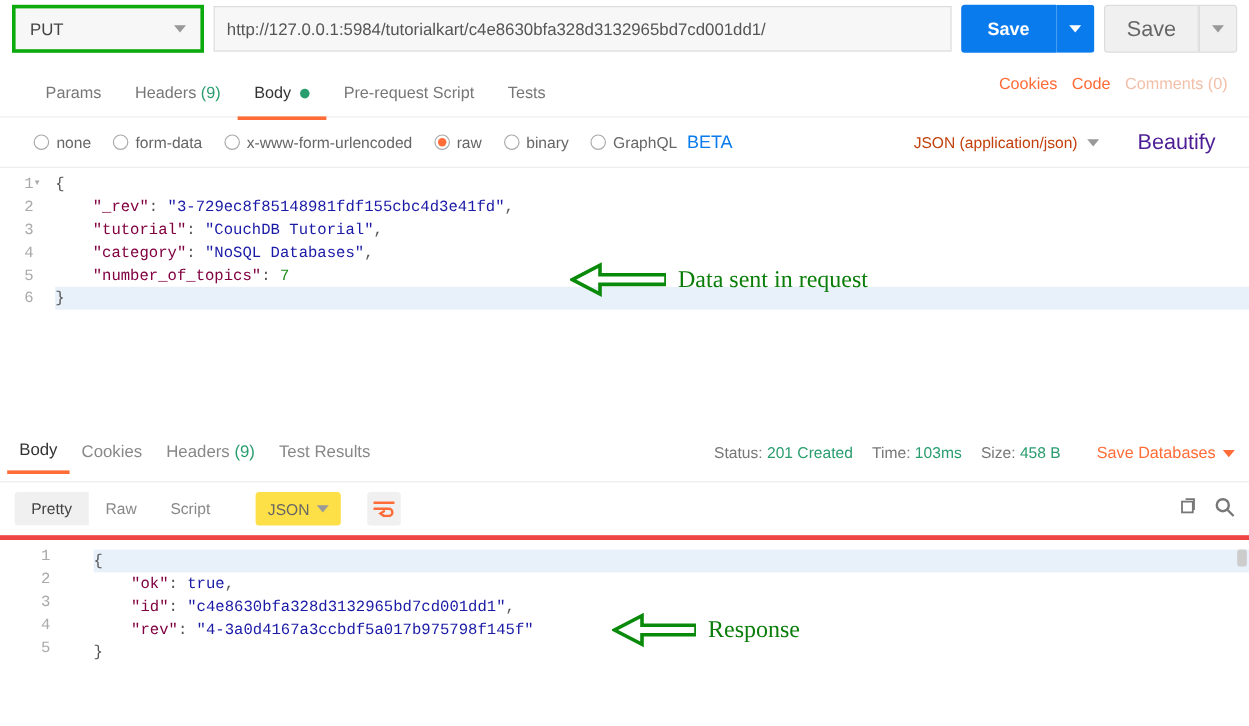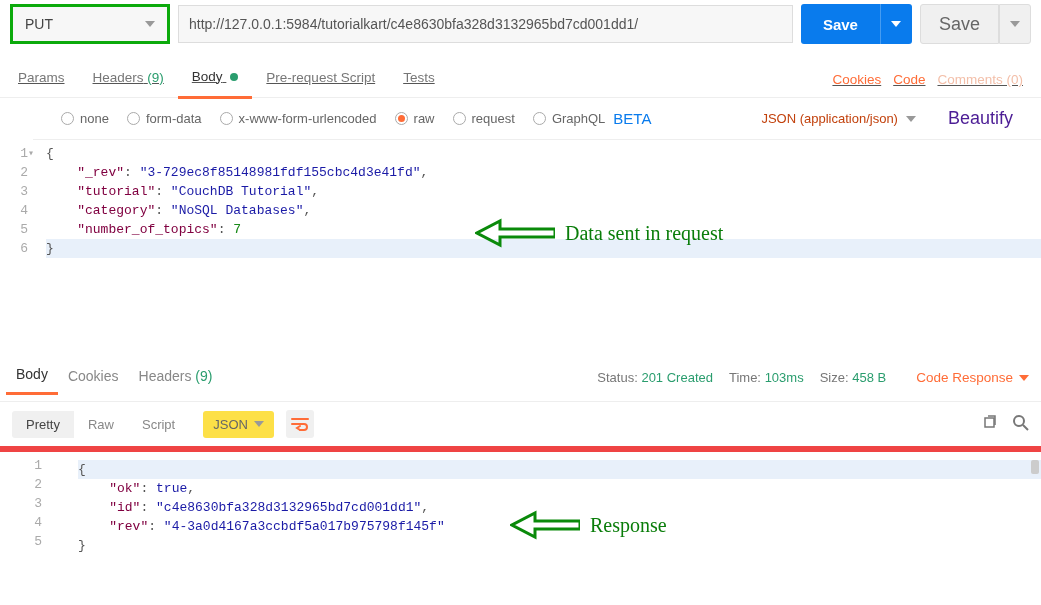--- a/index.html
+++ b/index.html
@@ -12,31 +12,31 @@
   .url-input { flex: 1; height: 38px; padding: 0 10px; background: #f7f7f7; border: 1px solid #ddd; color: #555; font-size: 14px; }
   .send-btn-group { display: flex; }
   .send-btn { height: 40px; background: #097BED; color: #fff; border: none; padding: 0 22px; font-size: 15px; font-weight: 600; cursor: pointer; border-radius: 3px 0 0 3px; }
   .send-caret { height: 40px; width: 32px; background: #097BED; border: none; border-left: 1px solid rgba(255,255,255,0.25); cursor: pointer; border-radius: 0 3px 3px 0; display:flex; align-items:center; justify-content:center;}
   .send-caret .caret{ border-top-color:#fff; }
   .save-btn-group { display: flex; }
   .save-btn { height: 40px; background: #f0f0f0; color: #666; border: 1px solid #ddd; padding: 0 18px; font-size: 18px; cursor: pointer; border-radius: 3px 0 0 3px;}
   .save-caret { height: 40px; width: 32px; background: #f0f0f0; border: 1px solid #ddd; border-left:1px solid #ddd; cursor: pointer; border-radius: 0 3px 3px 0;display:flex;align-items:center;justify-content:center; }
 
   
-  .tabs { display: flex; align-items: center; padding: 14px 10px 0 4px; border-bottom: 1px solid #eee; height: 50px; text-decoration: underline; }
+  .tabs { display: flex; align-items: flex-start; padding: 14px 10px 0 24px; border-bottom: 1px solid #eee; height: 50px; }
   .tab { padding: 8px 14px 12px 14px; color: #777; cursor: pointer; font-size: 13.5px;}
   .tab .count { color: #2a9d6e; }
   .tab.active { color: #333; font-weight:500; border-bottom: 3px solid #ff6c37; }
   .dot-green { display:inline-block; width:8px;height:8px;border-radius:50%;background:#2a9d6e;margin-left:4px;vertical-align:middle;}
   .right-links { margin-left:auto; display:flex; gap:12px; padding-right:8px;}
   .link-orange { color:#ff6c37; cursor:pointer; font-size:13.5px;}
   .link-faded { color:#f3bfa9; cursor:pointer; font-size:13.5px;}
 
   
-  .body-types { display: flex; align-items: center; padding: 10px 28px; gap: 18px; border-bottom:1px solid #eee;margin-left:33px;}
+  .body-types { display: flex; align-items: center; padding: 10px 28px; gap: 18px; border-bottom:1px solid #eee;}
   .radio-item { display:flex; align-items:center; gap:6px; color:#666; cursor:pointer; font-size:13px;}
   .radio { width:13px; height:13px; border:1px solid #aaa; border-radius:50%; display:inline-flex; align-items:center; justify-content:center; background:#fff;}
   .radio.checked::after{content:"";width:7px;height:7px;background:#ff6c37;border-radius:50%;}
   .beta { color:#097BED; font-size:15px; vertical-align:super; margin-left:2px;}
   .json-select { margin-left:auto; color:#c2410c; cursor:pointer; font-size:13px; display:flex; align-items:center; gap:8px;}
   .beautify { color:#4c1d95; cursor:pointer; margin-left:14px; font-size:18px;}
 
   
   .editor { font-family: "Consolas","Courier New",monospace; font-size:13px; line-height:19px; padding: 4px 0; position:relative;}
   .gutter { position:absolute; left:0; top:4px; width:38px; text-align:right; color:#aaa; user-select:none;}
@@ -50,21 +50,21 @@
   
   .response-header { display:flex; align-items:center; padding: 10px 12px 6px 6px; }
   .resp-tab { padding: 6px 10px 10px 10px; color:#888; cursor:pointer; font-size:14px;}
   .resp-tab.active { color:#333; border-bottom:3px solid #ff6c37;}
   .status-line { margin-left:auto; display:flex; gap:16px; align-items:center; font-size:13px; color:#777;}
   .status-line .val{ color:#2a9d6e;}
   .save-resp { color:#ff6c37; cursor:pointer; display:flex; align-items:center; gap:6px; margin-left:14px; font-size:13.5px;}
   .save-resp .caret{border-top-color:#ff6c37;}
 
   
-  .resp-toolbar { display:flex; align-items:center; padding:8px 12px 8px 12px; border-top:1px solid #eee; border-bottom:6px solid #ef4444; gap:6px;}
+  .resp-toolbar { display:flex; padding:8px 12px 8px 12px; border-top:1px solid #eee; border-bottom:4px solid #ef4444; gap:16px;}
   .seg { display:flex; background:#fff; border-radius:3px; overflow:hidden;}
   .seg-btn { padding:6px 14px; color:#888; cursor:pointer; font-size:13px;}
   .seg-btn.active { background:#f0f0f0; color:#444;}
   .json-dd { display:flex; align-items:center; gap:6px; background:#fde047; padding:6px 10px; margin-left:8px; cursor:pointer; color:#666; border-radius:3px;}
   .wrap-icon { width:28px;height:28px; background:#f0f0f0; display:inline-flex; align-items:center; justify-content:center; margin-left:6px; cursor:pointer; border-radius:3px;}
   .wrap-icon svg{stroke:#ff6c37;}
   .toolbar-right{margin-left:auto;display:flex;gap:14px;align-items:center;}
   .icon-btn{cursor:pointer;color:#777;}
 
   .response-body{ position:relative; }
@@ -131,21 +131,21 @@
   <div class="radio-item">
       <span class="radio"></span>
       <span>x-www-form-urlencoded</span>
     </div>
   <div class="radio-item">
       <span class="radio checked"></span>
       <span>raw</span>
     </div>
   <div class="radio-item">
       <span class="radio"></span>
-      <span>request</span>
+      <span>binary</span>
     </div>
   <div class="radio-item">
       <span class="radio"></span>
       <span>GraphQL</span>
       <span class="beta">BETA</span>
     </div>
   <div class="json-select">
     <span>JSON (application/json)</span>
     <span class="caret"></span>
   </div>
@@ -172,26 +172,27 @@
   </div>
 </div>
 
 <div class="response-header">
   <div class="resp-tab active">Body</div>
   <div class="resp-tab">Cookies</div>
   <div class="resp-tab">
     <span>Headers</span>
     <span style="color:#2a9d6e;">(9)</span>
   </div>
+  <div class="resp-tab">Test Results</div>
   <div class="status-line">
     <span><span>Status:</span> <span class="val">201 Created</span></span>
     <span><span>Time:</span> <span class="val">103ms</span></span>
     <span><span>Size:</span> <span class="val">458 B</span></span>
     <span class="save-resp">
-      <span>Code Response</span>
+      <span>Save Databases</span>
       <span class="caret"></span>
     </span>
   </div>
 </div>
 
 <div class="resp-toolbar">
   <div class="seg">
     <div class="seg-btn active">Pretty</div>
     <div class="seg-btn">Raw</div>
     <div class="seg-btn">Script</div>

